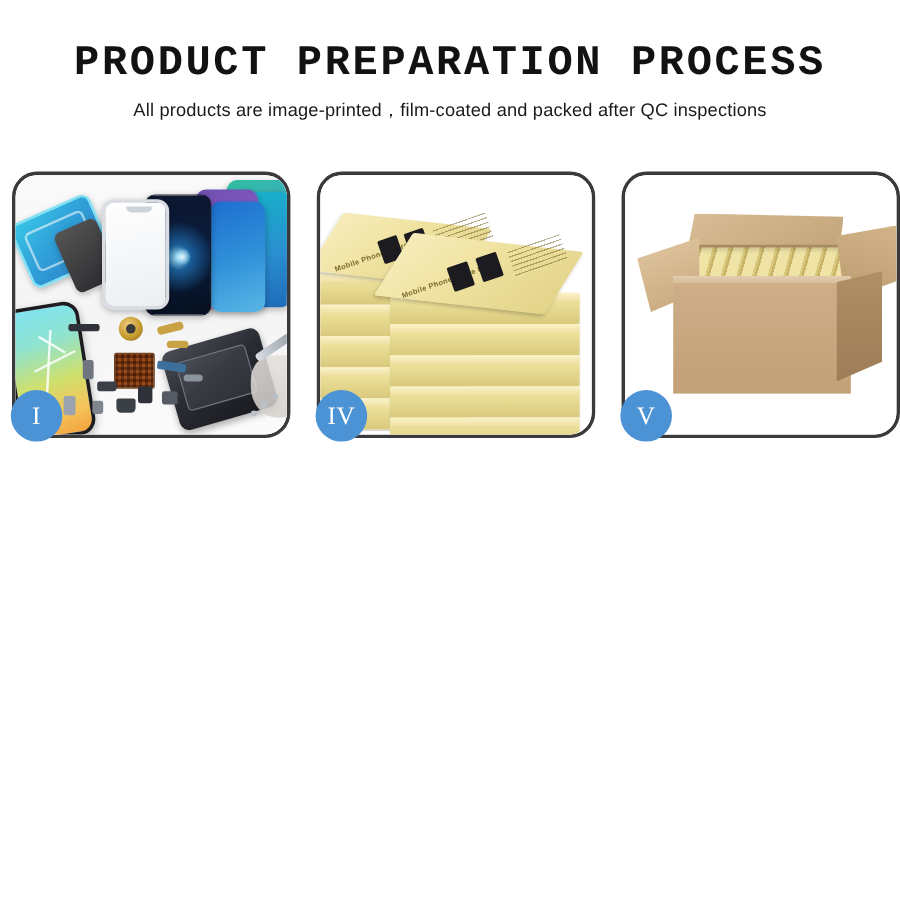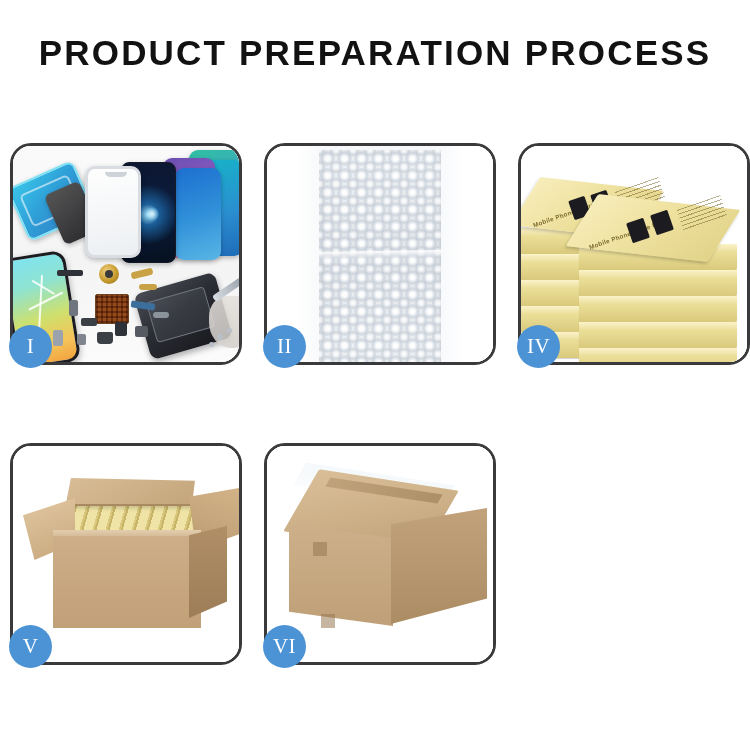--- a/index.html
+++ b/index.html
@@ -9,21 +9,21 @@
     background:#ffffff;
     font-family:"Liberation Sans", sans-serif;
     color:#111;
     overflow:hidden;
     position:relative;
   }
 
   
   .header { width:750px; padding-top:34px; text-align:center; }
   .title {
-    font-family:Liberation Sans, sans-serif;
+    font-family:Liberation Mono, monospace;
     font-size:35px;
     font-weight:700;
     letter-spacing:2.2px;
     color:#121212;
     line-height:1.1;
     white-space:nowrap;
   }
   .subtitle {
     margin-top:9px;
     font-size:15.2px;
@@ -352,20 +352,21 @@
   .c6-tabA{position:absolute;left:46px;top:96px;width:14px;height:14px;
     background:rgba(150,120,84,.55);}
   .c6-tabB{position:absolute;left:54px;top:168px;width:14px;height:14px;
     background:rgba(150,120,84,.55);}
 </style>
 </head>
 <body>
 
 <div class="header">
   <div class="title">PRODUCT PREPARATION PROCESS</div>
+  <div class="subtitle">All products are image-printed，film-coated and packed after QC inspections</div>
 </div>
 
 <div class="grid">
 
   <div class="panel">
     <div class="panel-inner">
       <div class="scene p1">
         <div class="phone ph-a"></div>
         <div class="phone ph-b"></div>
         <div class="phone ph-green"></div>
@@ -397,29 +398,20 @@
         <div class="part hand"></div>
         <div class="part tweez"></div>
         <div class="part screw"></div>
         <div class="part screw2"></div>
         <div class="part screw3"></div>
       </div>
     </div>
     <div class="badge">I</div>
   </div>
 
-  <div class="panel">
-    <div class="panel-inner">
-      <div class="scene p2">
-        <div class="bw-halo"></div>
-        <div class="bubblewrap"></div>
-      </div>
-    </div>
-    <div class="badge">II</div>
-  </div>
 
 
   <div class="panel">
     <div class="panel-inner">
       <div class="scene p4">
         <div class="stackwrap">
 
           <div class="ybox" style="left:-4px; top:82px;  width:126px;">
               <span class="edge"></span>
             </div>
@@ -479,28 +471,14 @@
         <div class="flap f-left"></div>
         <div class="flap f-right"></div>
         <div class="c5-rim"></div>
         <div class="c5-body"></div>
         <div class="c5-side"></div>
       </div>
     </div>
     <div class="badge">V</div>
   </div>
 
-  <div class="panel">
-    <div class="panel-inner">
-      <div class="scene p6">
-        <div class="c6-tapeedge"></div>
-        <div class="c6-top"></div>
-        <div class="c6-seam"></div>
-        <div class="c6-front"></div>
-        <div class="c6-right"></div>
-        <div class="c6-tabA"></div>
-        <div class="c6-tabB"></div>
-      </div>
-    </div>
-    <div class="badge">VI</div>
-  </div>
 
 </div>
 
 </body></html>

